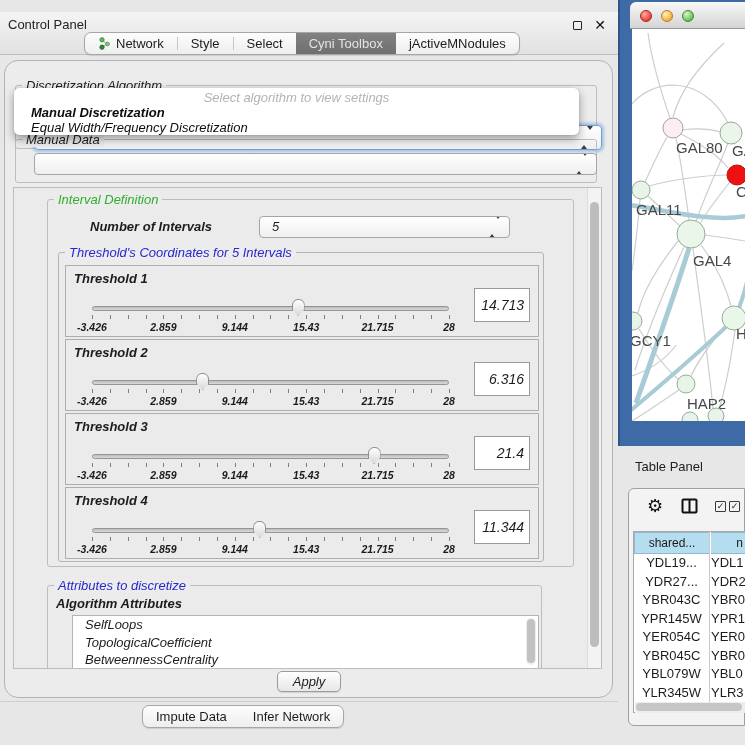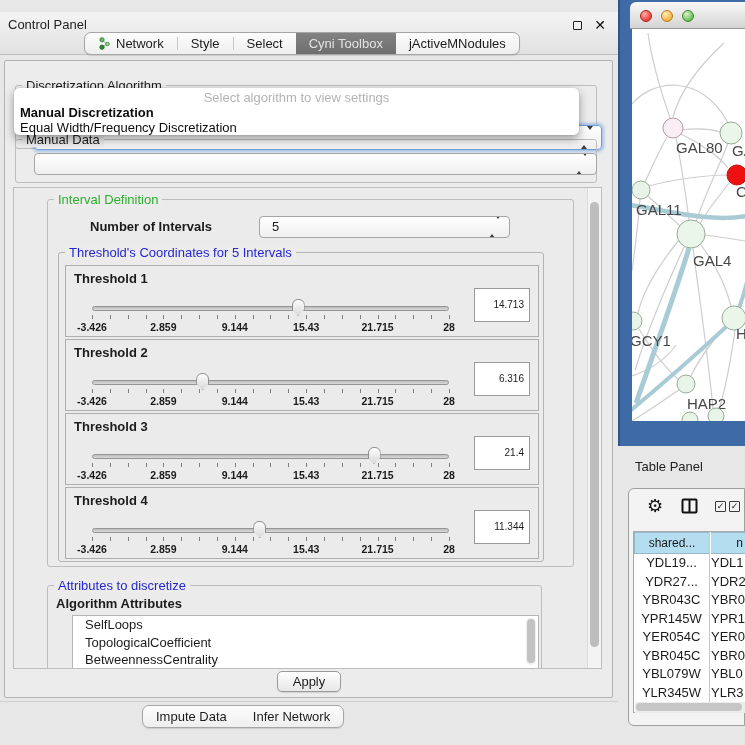--- a/index.html
+++ b/index.html
@@ -19,61 +19,61 @@
   .seg{position:absolute;display:flex;align-items:stretch;height:23px;
        border:1px solid #a6a6a6;border-radius:7px;overflow:hidden;
        background:linear-gradient(#fdfdfd,#eeeeee);box-shadow:0 1px 1px rgba(0,0,0,.12);}
   .seg .tab{display:flex;align-items:center;gap:5px;padding:0 13px;line-height:21px;color:#1c1c1c;white-space:nowrap;}
   .seg .tab.selected{background:linear-gradient(var(--tab-selected),#6e6e6e);color:#e3e3e3;}
   .seg .vdiv{width:1px;background:#c6c6c6;margin:4px 0;}
   .topseg{left:84px;top:32px;}
   .bottomseg{left:142px;top:705px;}
 
   .content{position:absolute;left:4px;top:60px;width:609px;height:638px;
-           background:#ececec;border:1px solid #b3b3b3;border-radius:2px;}
+           background:#ececec;border:1px solid #b3b3b3;border-radius:14px;font-style:italic;}
 
   .group{position:absolute;border:1px solid #bdbdbd;border-radius:3px;}
   .group > .gtitle{position:absolute;top:-8px;left:6px;background:#ececec;padding:0 4px;line-height:15px;white-space:nowrap;}
   .gtitle.green{color:var(--group-green);}
   .gtitle.blue{color:var(--group-blue);}
 
   .combo{position:absolute;border:1px solid #a5a5a5;border-radius:4px;
          background:linear-gradient(#ffffff,#efefef);line-height:20px;padding-left:10px;
          overflow:hidden;white-space:nowrap;}
   .combo.focused{border:1.5px solid var(--focus-ring);box-shadow:0 0 3px 2px rgba(110,160,220,.55);}
   .updown{position:absolute;right:8px;top:50%;transform:translateY(-50%);}
   .arr-up{width:0;height:0;border-left:3.5px solid transparent;border-right:3.5px solid transparent;
           border-bottom:4.5px solid #3c3c3c;margin-bottom:2px;}
   .arr-dn{width:0;height:0;border-left:3.5px solid transparent;border-right:3.5px solid transparent;
           border-top:4.5px solid #3c3c3c;}
 
   .popup{position:absolute;left:9px;top:27px;width:565px;height:47px;background:#fff;
          border-radius:5px;box-shadow:0 4px 10px rgba(0,0,0,.38),0 0 1px rgba(0,0,0,.3);z-index:9;}
   .popup .hint{text-align:center;color:#b3b3b3;line-height:15px;margin-top:2px;}
-  .popup .pitem{padding-left:6px;line-height:15px;color:#0d0d0d;}
+  .popup .pitem{padding-left:17px;line-height:15px;color:#0d0d0d;}
   .popup .pitem.bold{font-weight:bold;}
 
   .viewport{position:absolute;left:8px;top:126px;width:589px;height:482px;
             background:#ebebeb;border:1px solid #bdbdbd;overflow:hidden;}
   .vscroll{position:absolute;right:0;top:0;width:14px;height:480px;background:#f3f3f3;border-left:1px solid #dcdcdc;}
   .vscroll .thumbv{position:absolute;left:2px;top:14px;width:9px;height:445px;background:#bdbdbd;border-radius:5px;}
 
   .thr-panel{position:absolute;left:6px;width:474px;height:72px;background:#ebebeb;border:1px solid #aeaeae;}
   .thr-title{position:absolute;left:8px;top:5px;font-weight:bold;}
   .track{position:absolute;left:26px;top:40px;width:357px;height:5px;border:1px solid #959595;border-radius:3px;
          background:linear-gradient(#bcbcbc,#dadada);}
   .thumb{position:absolute;top:33px;width:13px;height:17px;
          background:linear-gradient(#fefefe,#d9d9d9);border:1px solid #8e8e8e;
          border-radius:6px 6px 3px 3px;
          clip-path:polygon(0 0,100% 0,100% 60%,50% 100%,0 60%);}
   .ticks{position:absolute;left:26px;top:49px;width:359px;height:4px;
          background:repeating-linear-gradient(to right,#7e7e7e 0 1px,transparent 1px 17.85px);}
   .ticklabel{position:absolute;top:55px;transform:translateX(-50%);font-size:10.5px;font-weight:bold;color:#1b1b1b;white-space:nowrap;}
   .valuebox{position:absolute;left:408px;top:22px;width:56px;height:34px;background:#fff;border:1px solid #9a9a9a;
-            text-align:right;line-height:32px;padding-right:5px;font-size:10px;}
+            text-align:right;line-height:32px;padding-right:5px;font-size:14px;}
 
   .list{position:absolute;background:#fff;border:1px solid #b5b5b5;overflow:hidden;}
   .list .litem{padding-left:12px;line-height:17.5px;white-space:nowrap;}
   .list .lscroll{position:absolute;right:2px;top:2px;width:10px;height:47px;background:#efefef;border-radius:5px;}
   .list .lthumb{position:absolute;left:1px;top:1px;width:8px;height:44px;background:#c2c2c2;border-radius:4px;}
 
   .btn{position:absolute;border:1px solid #9c9c9c;border-radius:5px;background:linear-gradient(#fefefe,#e7e7e7);
        text-align:center;line-height:19px;box-shadow:0 1px 1px rgba(0,0,0,.12);}
   .bottombar-line{position:absolute;left:0;top:701px;width:618px;border-top:1px solid #cfcfcf;}
 

